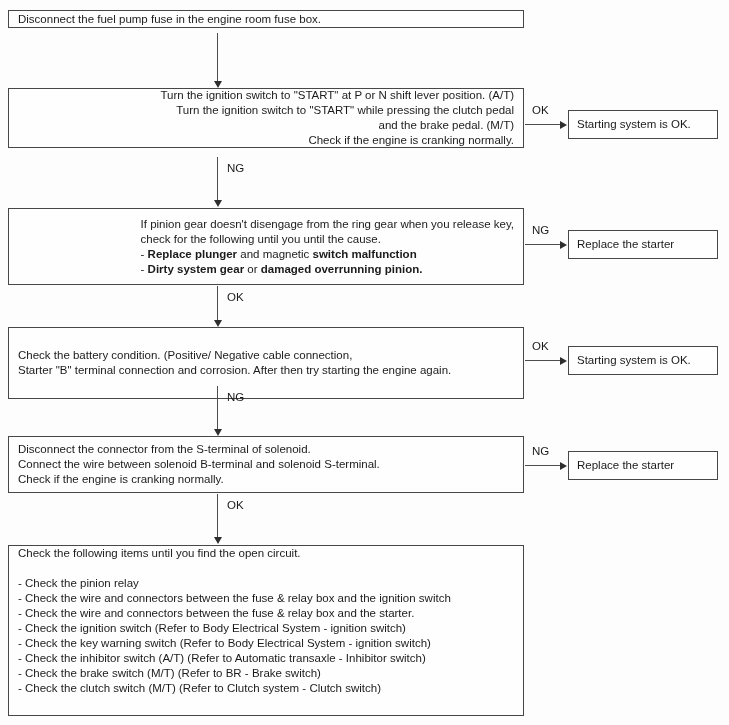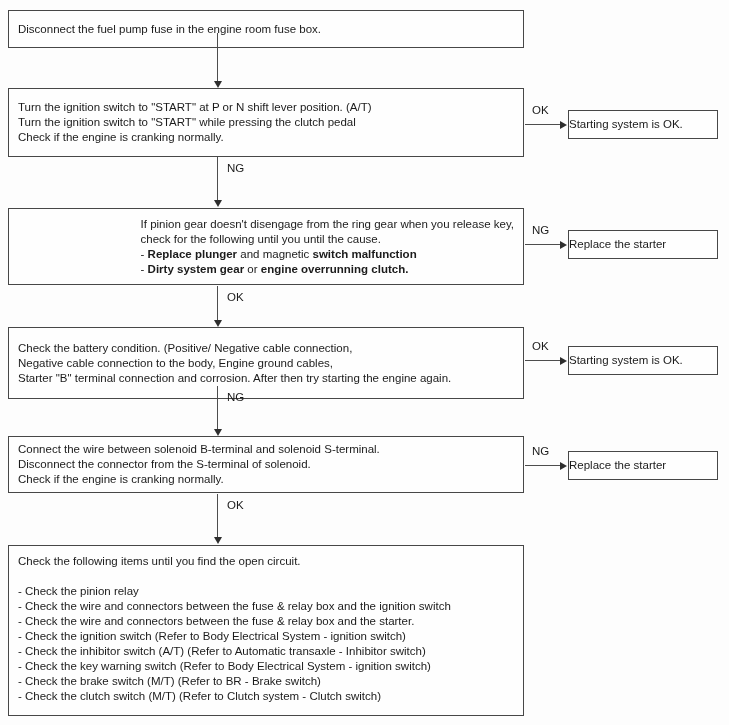--- a/index.html
+++ b/index.html
@@ -27,21 +27,21 @@
     flex-direction: column;
     justify-content: center;
     padding: 3px 9px;
   }
   .result {
     left: 568px;
     width: 150px;
     height: 29px;
     display: flex;
     align-items: center;
-    padding-left: 0;
+    padding-left: 8px;
   }
   .line { white-space: nowrap; }
   .bold { font-weight: bold; }
 
   .varrow {
     position: absolute;
     width: 9px;
     display: flex;
     flex-direction: column;
     align-items: center;
@@ -68,35 +68,36 @@
     border-bottom: 4px solid transparent;
     border-left: 7px solid #2e2e2e;
   }
   .hlabel { position: absolute; left: 7px; top: -17px; white-space: nowrap; }
 </style>
 </head>
 <body>
 
 <div class="canvas">
 
-  <div class="box main" style="top:10px;height:38px;">
+  <div class="box main" style="top:10px;height:18px;">
     <div>
         <div class="line"><span>Disconnect the fuel pump fuse in the engine room fuse box.</span></div>
       </div>
   </div>
 
   <div class="varrow" style="left:213px;top:33px;height:55px;">
     <span class="vline"></span>
     <span class="vhead"></span>
   </div>
 
-  <div class="box main" style="top:88px;height:69px;">
+  <div class="box main" style="top:88px;height:60px;text-align:right;">
     <div>
         <div class="line"><span>Turn the ignition switch to "START" at P or N shift lever position. (A/T)</span></div>
         <div class="line"><span>Turn the ignition switch to "START" while pressing the clutch pedal</span></div>
+        <div class="line"><span>and the brake pedal. (M/T)</span></div>
         <div class="line"><span>Check if the engine is cranking normally.</span></div>
       </div>
   </div>
 
   <div class="harrow" style="left:525px;top:120px;width:42px;">
     <span class="hlabel">OK</span>
     <span class="hline"></span>
     <span class="hhead"></span>
   </div>
   <div class="box result" style="top:110px;">
@@ -107,21 +108,21 @@
     <span class="vline"></span>
     <span class="vhead"></span>
     <span class="vlabel">NG</span>
   </div>
 
   <div class="box main" style="top:208px;height:77px;align-items:flex-end;">
     <div>
         <div class="line"><span>If pinion gear doesn't disengage from the ring gear when you release key,</span></div>
         <div class="line"><span>check for the following until you until the cause.</span></div>
         <div class="line"><span>- </span><span class="bold">Replace plunger</span><span> and magnetic </span><span class="bold">switch malfunction</span></div>
-        <div class="line"><span>- </span><span class="bold">Dirty system gear</span><span> or </span><span class="bold">engine overrunning clutch.</span></div>
+        <div class="line"><span>- </span><span class="bold">Dirty system gear</span><span> or </span><span class="bold">damaged overrunning pinion.</span></div>
       </div>
   </div>
 
   <div class="harrow" style="left:525px;top:240px;width:42px;">
     <span class="hlabel">NG</span>
     <span class="hline"></span>
     <span class="hhead"></span>
   </div>
   <div class="box result" style="top:230px;">
     <div>Replace the starter</div>
@@ -129,21 +130,20 @@
 
   <div class="varrow" style="left:213px;top:286px;height:41px;">
     <span class="vline"></span>
     <span class="vhead"></span>
     <span class="vlabel">OK</span>
   </div>
 
   <div class="box main" style="top:327px;height:72px;">
     <div>
         <div class="line"><span>Check the battery condition. (Positive/ Negative cable connection,</span></div>
-        <div class="line"><span>Negative cable connection to the body, Engine ground cables,</span></div>
         <div class="line"><span>Starter "B" terminal connection and corrosion. After then try starting the engine again.</span></div>
       </div>
   </div>
 
   <div class="harrow" style="left:525px;top:356px;width:42px;">
     <span class="hlabel">OK</span>
     <span class="hline"></span>
     <span class="hhead"></span>
   </div>
   <div class="box result" style="top:346px;">
@@ -151,49 +151,49 @@
   </div>
 
   <div class="varrow" style="left:213px;top:386px;height:50px;">
     <span class="vline"></span>
     <span class="vhead"></span>
     <span class="vlabel">NG</span>
   </div>
 
   <div class="box main" style="top:436px;height:57px;">
     <div>
+        <div class="line"><span>Disconnect the connector from the S-terminal of solenoid.</span></div>
         <div class="line"><span>Connect the wire between solenoid B-terminal and solenoid S-terminal.</span></div>
-        <div class="line"><span>Disconnect the connector from the S-terminal of solenoid.</span></div>
         <div class="line"><span>Check if the engine is cranking normally.</span></div>
       </div>
   </div>
 
   <div class="harrow" style="left:525px;top:461px;width:42px;">
     <span class="hlabel">NG</span>
     <span class="hline"></span>
     <span class="hhead"></span>
   </div>
   <div class="box result" style="top:451px;">
     <div>Replace the starter</div>
   </div>
 
   <div class="varrow" style="left:213px;top:494px;height:50px;">
     <span class="vline"></span>
     <span class="vhead"></span>
     <span class="vlabel">OK</span>
   </div>
 
-  <div class="box main" style="top:545px;height:171px;justify-content:flex-start;padding-top:8px;">
+  <div class="box main" style="top:545px;height:171px;justify-content:flex-start;padding-top:0;">
     <div>
         <div class="line"><span>Check the following items until you find the open circuit.</span></div>
         <div class="line">&nbsp;</div>
         <div class="line"><span>- Check the pinion relay</span></div>
         <div class="line"><span>- Check the wire and connectors between the fuse &amp; relay box and the ignition switch</span></div>
         <div class="line"><span>- Check the wire and connectors between the fuse &amp; relay box and the starter.</span></div>
         <div class="line"><span>- Check the ignition switch (Refer to Body Electrical System - ignition switch)</span></div>
+        <div class="line"><span>- Check the key warning switch (Refer to Body Electrical System - ignition switch)</span></div>
         <div class="line"><span>- Check the inhibitor switch (A/T) (Refer to Automatic transaxle - Inhibitor switch)</span></div>
-        <div class="line"><span>- Check the key warning switch (Refer to Body Electrical System - ignition switch)</span></div>
         <div class="line"><span>- Check the brake switch (M/T) (Refer to BR - Brake switch)</span></div>
         <div class="line"><span>- Check the clutch switch (M/T) (Refer to Clutch system - Clutch switch)</span></div>
       </div>
   </div>
 
 </div>
 
 </body></html>

